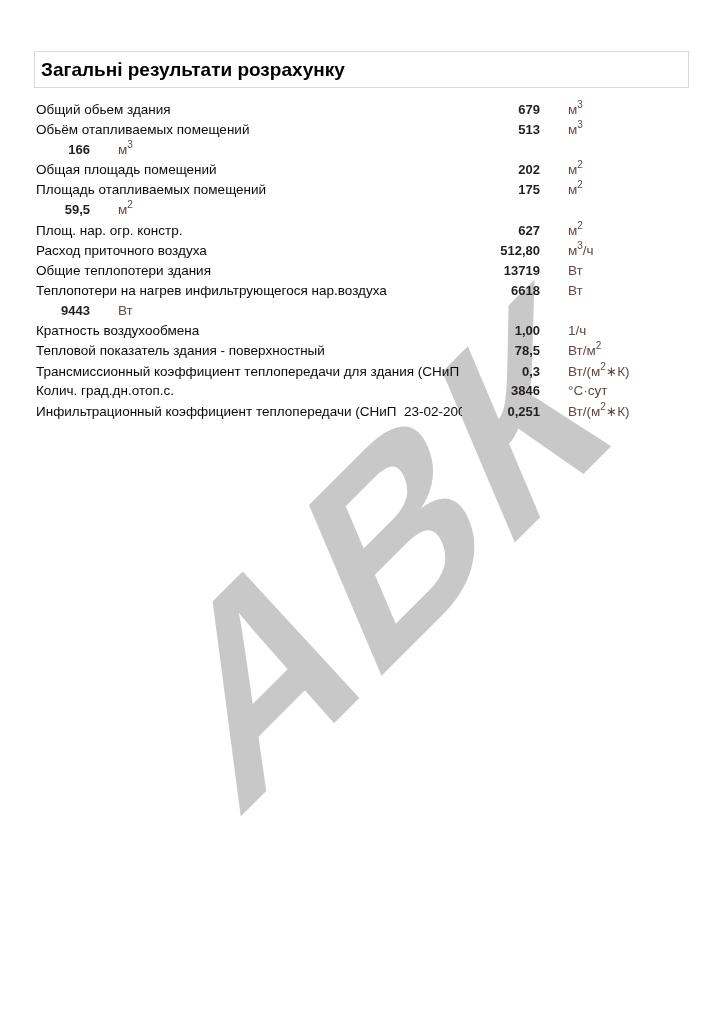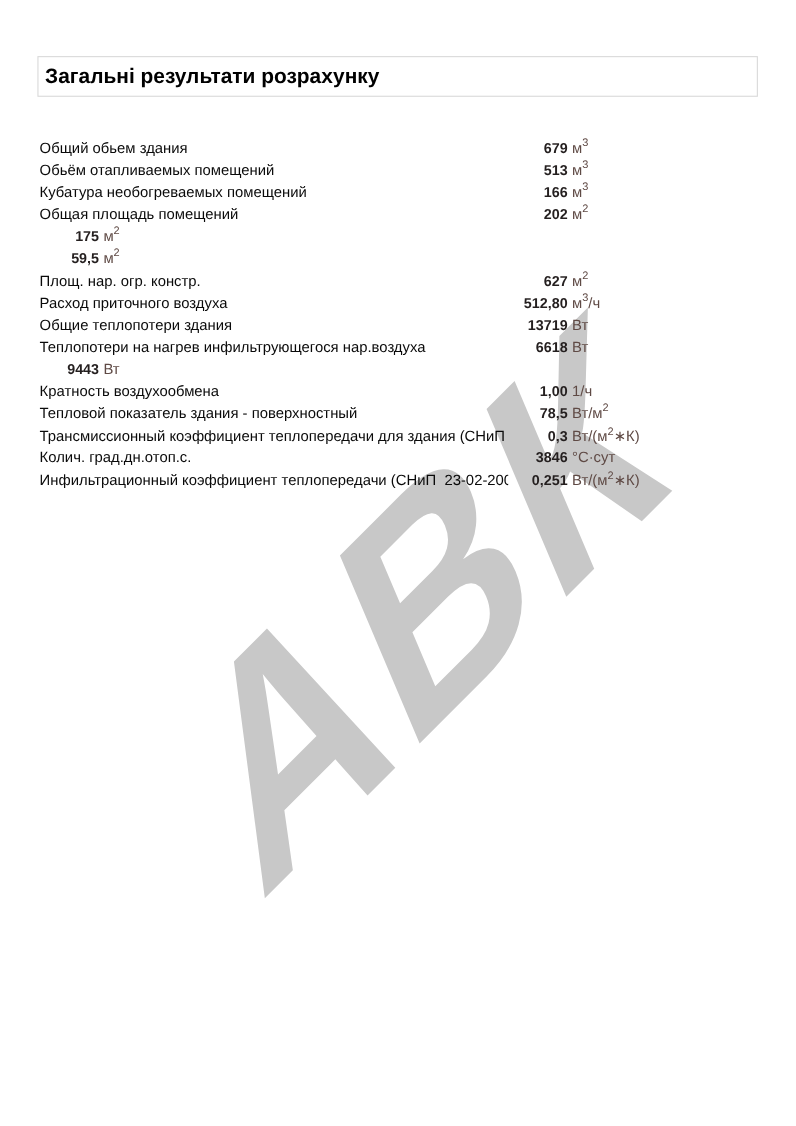--- a/index.html
+++ b/index.html
@@ -49,20 +49,21 @@
   }
   .rows{
     position:absolute;
     left:36px;top:102px;
     width:664px;
   }
   .row{
     display:flex;
     align-items:baseline;
     height:20.1px;
+    gap:24px;
   }
   .row .lbl{
     flex:0 0 426px;
     font-size:13.5px;
     color:var(--label-color);
     white-space:pre;
     overflow:hidden;
   }
   .row .val{
     flex:0 0 54px;
@@ -70,21 +71,20 @@
     font-size:13px;
     font-weight:bold;
     color:var(--value-color);
     white-space:nowrap;
   }
   .row .unit{
     margin-left:4px;
     font-size:13.5px;
     color:var(--unit-color);
     white-space:nowrap;
-    margin-top:25px;
   }
   .row .unit sup{
     font-size:10px;
     position:relative;
     top:-0.05em;
     vertical-align:super;
     line-height:0;
   }
 </style>
 </head>
@@ -108,32 +108,32 @@
           <span class="unit">м<sup>3</sup></span>
         </div>
 
         <div class="row">
           <span class="lbl">Обьём отапливаемых помещений</span>
           <span class="val">513</span>
           <span class="unit">м<sup>3</sup></span>
         </div>
 
         <div class="row">
-          <span class="lbl">Кубатура необогреваемых помещений</span>
           <span class="val">166</span>
           <span class="unit">м<sup>3</sup></span>
         </div>
 
         <div class="row">
           <span class="lbl">Общая площадь помещений</span>
           <span class="val">202</span>
           <span class="unit">м<sup>2</sup></span>
         </div>
 
         <div class="row">
+          <span class="lbl">Площадь отапливаемых помещений</span>
           <span class="val">175</span>
           <span class="unit">м<sup>2</sup></span>
         </div>
 
         <div class="row">
           <span class="val">59,5</span>
           <span class="unit">м<sup>2</sup></span>
         </div>
 
         <div class="row">

